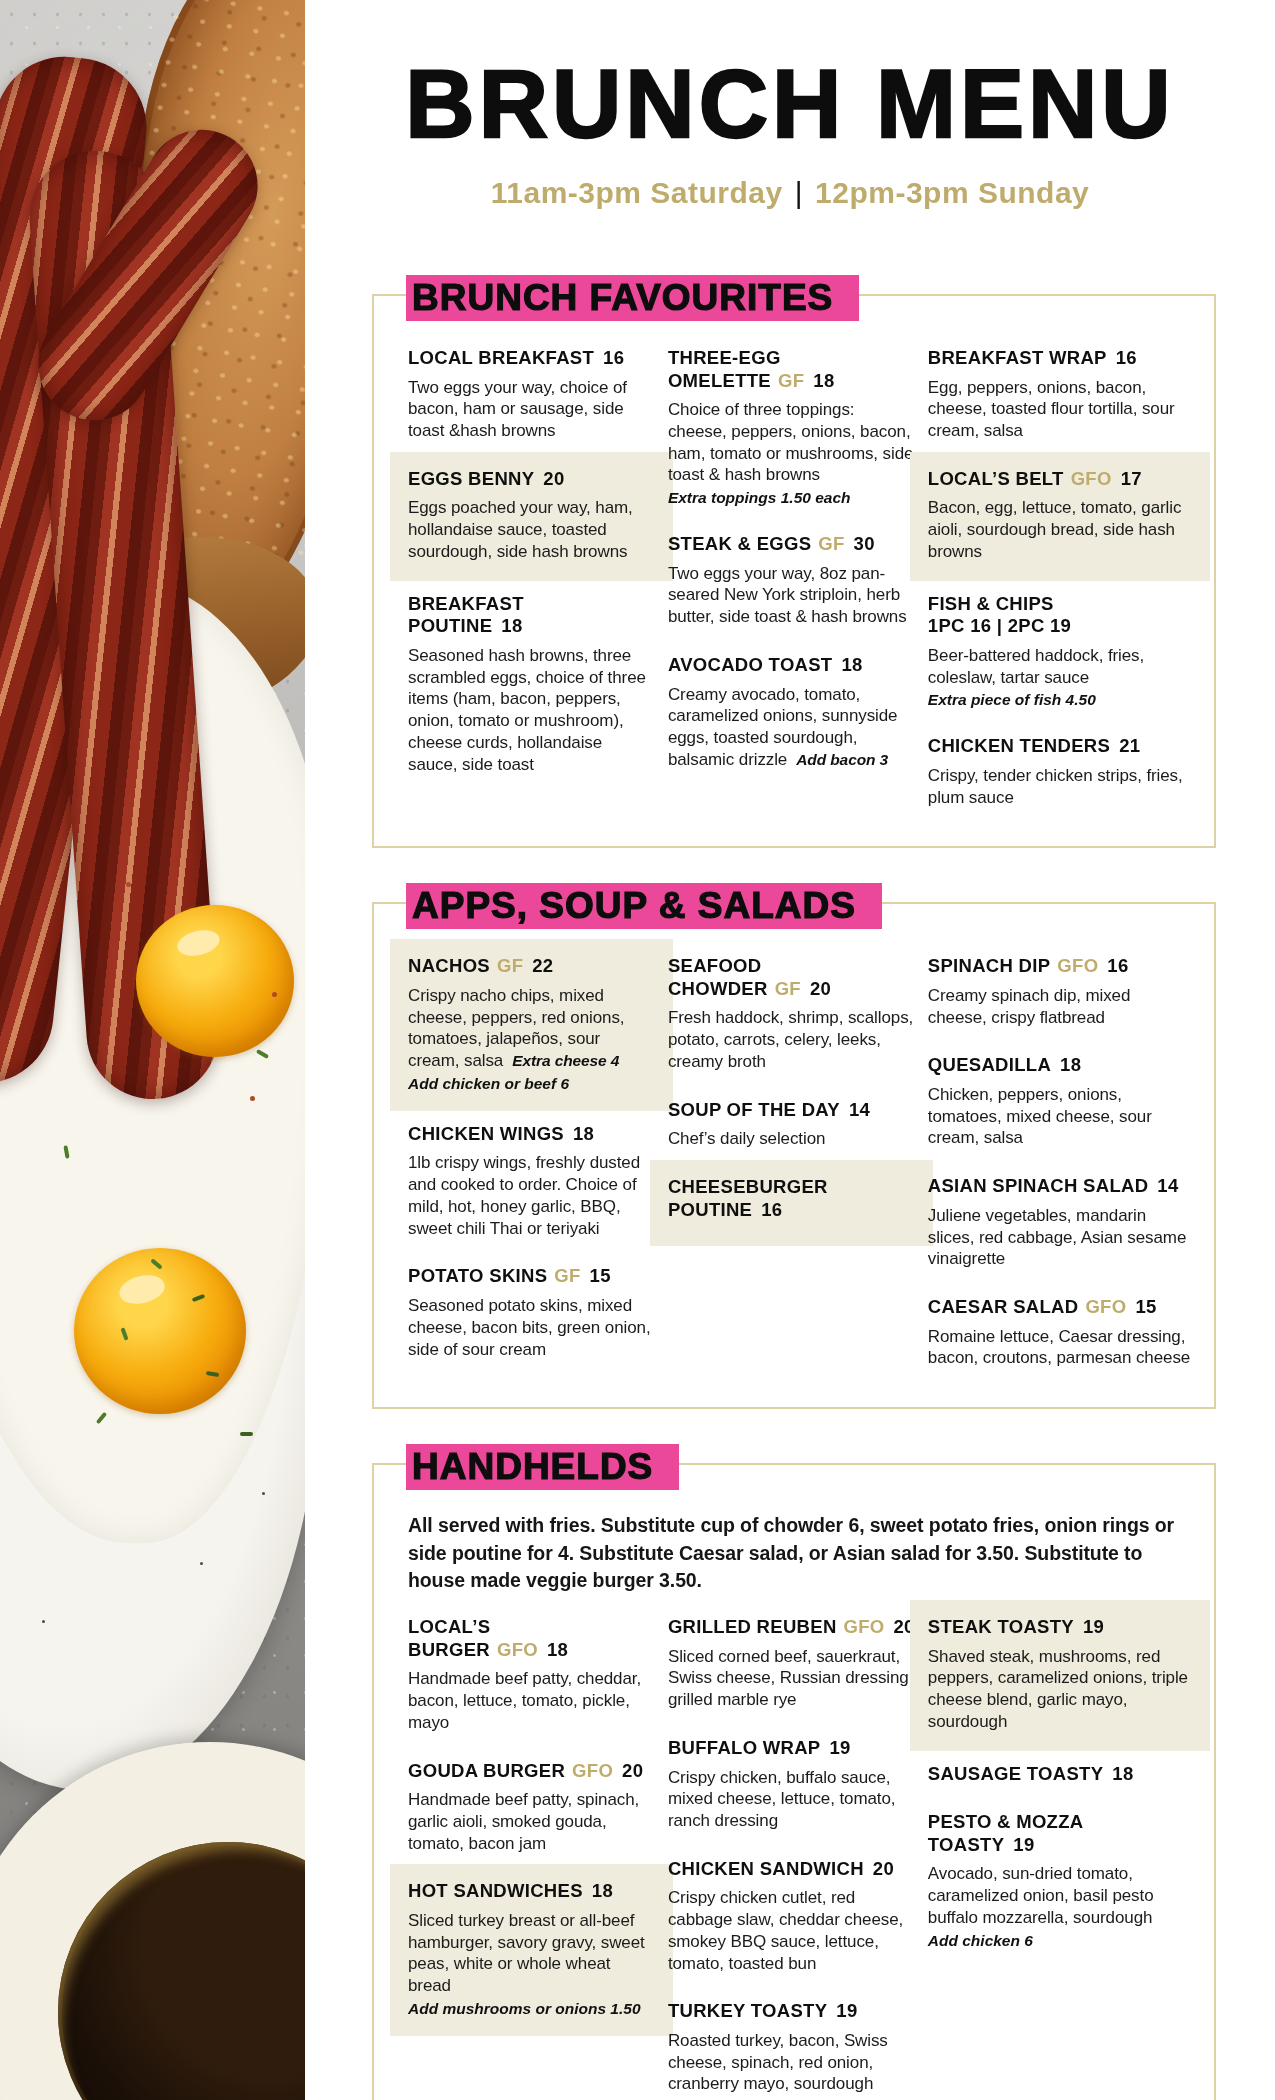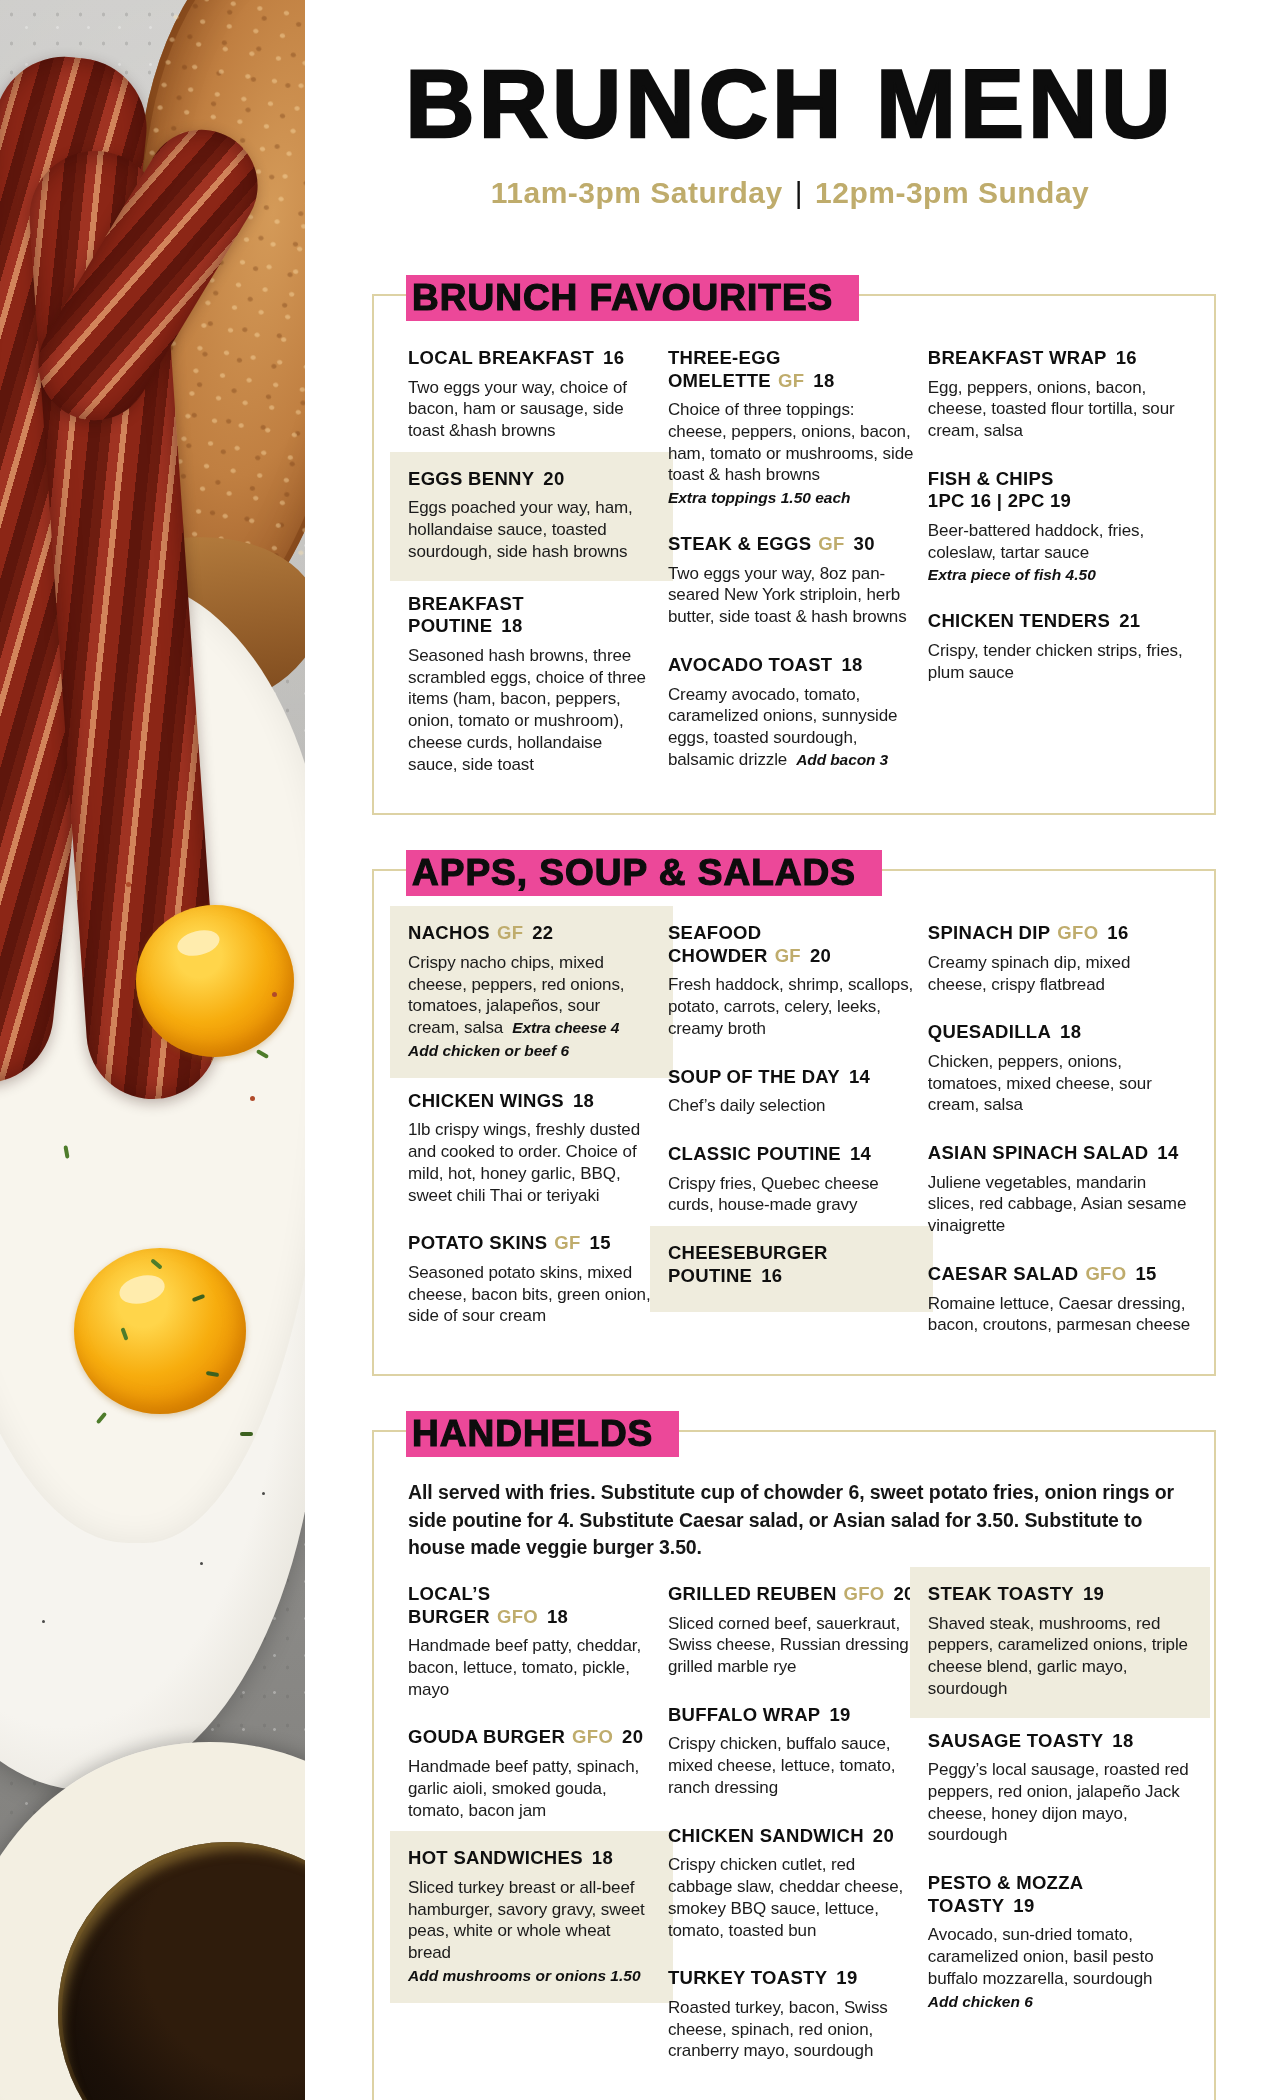--- a/index.html
+++ b/index.html
@@ -175,20 +175,24 @@
             <div class="item">
               <h3><span>AVOCADO TOAST</span><span class="price">18</span></h3>
               <p class="desc">Creamy avocado, tomato, caramelized onions, sunnyside eggs, toasted sourdough, balsamic drizzle<span class="note-inline">Add bacon 3</span></p>
             </div>
           </div>
           <div class="col">
             <div class="item">
               <h3><span>BREAKFAST WRAP</span><span class="price">16</span></h3>
               <p class="desc">Egg, peppers, onions, bacon, cheese, toasted flour tortilla, sour cream, salsa</p>
             </div>
+            <div class="item hl">
+              <h3><span>LOCAL’S BELT</span><span class="tag">GFO</span><span class="price">17</span></h3>
+              <p class="desc">Bacon, egg, lettuce, tomato, garlic aioli, sourdough bread, side hash browns</p>
+            </div>
             <div class="item">
               <h3><span>FISH &amp; CHIPS</span><br><span>1PC 16 | 2PC 19</span></h3>
               <p class="desc">Beer-battered haddock, fries, coleslaw, tartar sauce</p>
               <p class="note">Extra piece of fish 4.50</p>
             </div>
             <div class="item">
               <h3><span>CHICKEN TENDERS</span><span class="price">21</span></h3>
               <p class="desc">Crispy, tender chicken strips, fries, plum sauce</p>
             </div>
           </div>
@@ -214,24 +218,20 @@
             </div>
           </div>
           <div class="col">
             <div class="item">
               <h3><span>SEAFOOD CHOWDER</span><span class="tag">GF</span><span class="price">20</span></h3>
               <p class="desc">Fresh haddock, shrimp, scallops, potato, carrots, celery, leeks, creamy broth</p>
             </div>
             <div class="item">
               <h3><span>SOUP OF THE DAY</span><span class="price">14</span></h3>
               <p class="desc">Chef’s daily selection</p>
-            </div>
-            <div class="item">
-              <h3><span>CLASSIC POUTINE</span><span class="price">14</span></h3>
-              <p class="desc">Crispy fries, Quebec cheese curds, house-made gravy</p>
             </div>
             <div class="item hl">
               <h3><span>CHEESEBURGER</span><br><span>POUTINE</span><span class="price">16</span></h3>
             </div>
           </div>
           <div class="col">
             <div class="item">
               <h3><span>SPINACH DIP</span><span class="tag">GFO</span><span class="price">16</span></h3>
               <p class="desc">Creamy spinach dip, mixed cheese, crispy flatbread</p>
             </div>
@@ -288,21 +288,20 @@
               <p class="desc">Roasted turkey, bacon, Swiss cheese, spinach, red onion, cranberry mayo, sourdough</p>
             </div>
           </div>
           <div class="col">
             <div class="item hl">
               <h3><span>STEAK TOASTY</span><span class="price">19</span></h3>
               <p class="desc">Shaved steak, mushrooms, red peppers, caramelized onions, triple cheese blend, garlic mayo, sourdough</p>
             </div>
             <div class="item">
               <h3><span>SAUSAGE TOASTY</span><span class="price">18</span></h3>
-              <p class="desc">Peggy’s local sausage, roasted red peppers, red onion, jalapeño Jack cheese, honey dijon mayo, sourdough</p>
             </div>
             <div class="item">
               <h3><span>PESTO &amp; MOZZA</span><br><span>TOASTY</span><span class="price">19</span></h3>
               <p class="desc">Avocado, sun-dried tomato, caramelized onion, basil pesto buffalo mozzarella, sourdough</p>
               <p class="note">Add chicken 6</p>
             </div>
           </div>
         </div>
     </section>
   </div>

